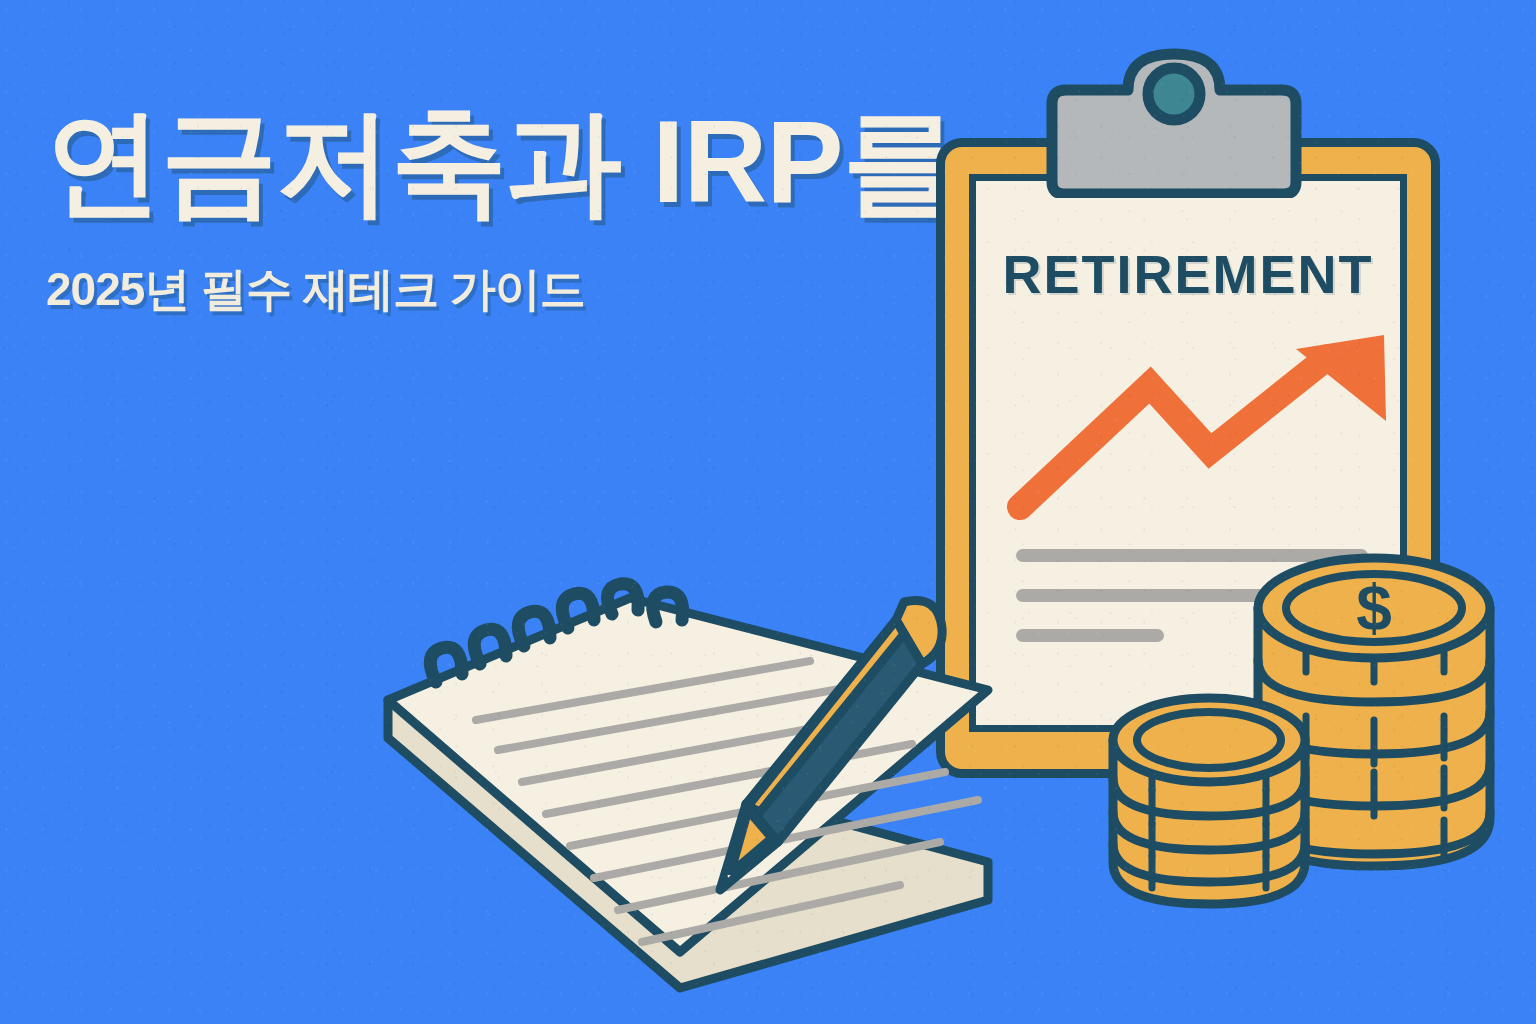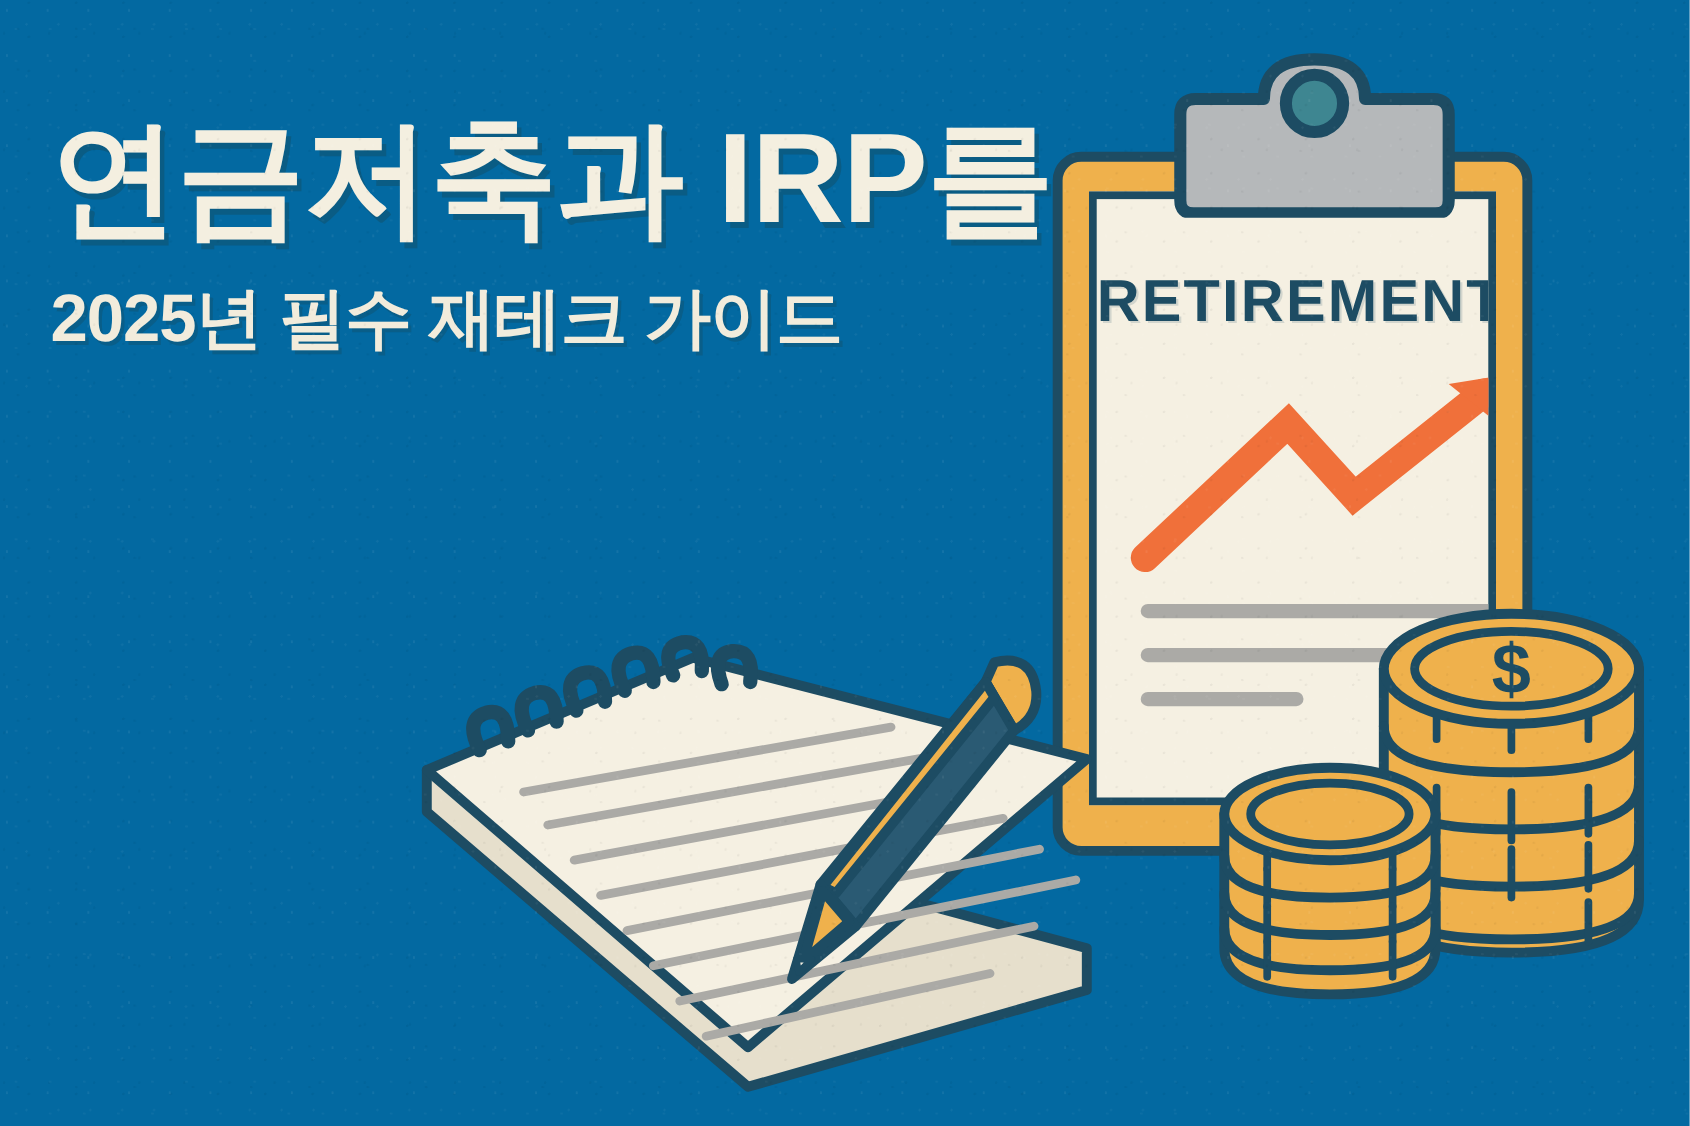--- a/index.html
+++ b/index.html
@@ -7,21 +7,21 @@
 
   html, body {
     width:1536px; height:1024px;
     overflow:hidden;
     font-family:"Liberation Sans", sans-serif;
   }
 
   #stage {
     position:relative;
     width:1536px; height:1024px;
-    background:#0369a1;
+    background:#3b82f6;
     overflow:hidden;
   }
 
   
   #grain {
     position:absolute; inset:0;
     pointer-events:none;
     opacity:.12;
     background-image:
       radial-gradient(circle at 17% 23%, rgba(255,255,255,.55) 0 1px, transparent 1.3px),
@@ -45,35 +45,34 @@
     font-weight:bold;
     white-space:nowrap;
     letter-spacing:-1px;
     text-shadow: 4px 5px 0 rgba(23,72,86,.38);
   }
   #title-line-1 { font-size:116px; line-height:132px; }
   #title-line-2 { font-size:116px; line-height:132px; }
   #subtitle {
     margin-top:26px;
     color:#F2ECDC;
-    font-size:61px;
+    font-size:46px;
     font-weight:bold;
     line-height:70px;
     white-space:nowrap;
     letter-spacing:-1px;
     text-shadow: 3px 4px 0 rgba(23,72,86,.32);
   }
 
   
   #clipboard {
     position:absolute;
     left:936px; top:138px;
-    width:436px; height:640px;
+    width:504px; height:640px;
     z-index:30;
-    margin-left:21px;
   }
   #clipboard-body {
     position:absolute; inset:0;
     background:#EFB14C;
     border:9px solid #1D4C63;
     border-radius:26px;
   }
   #clipboard-paper {
     position:absolute;
     left:33px; top:36px; right:33px; bottom:46px;

